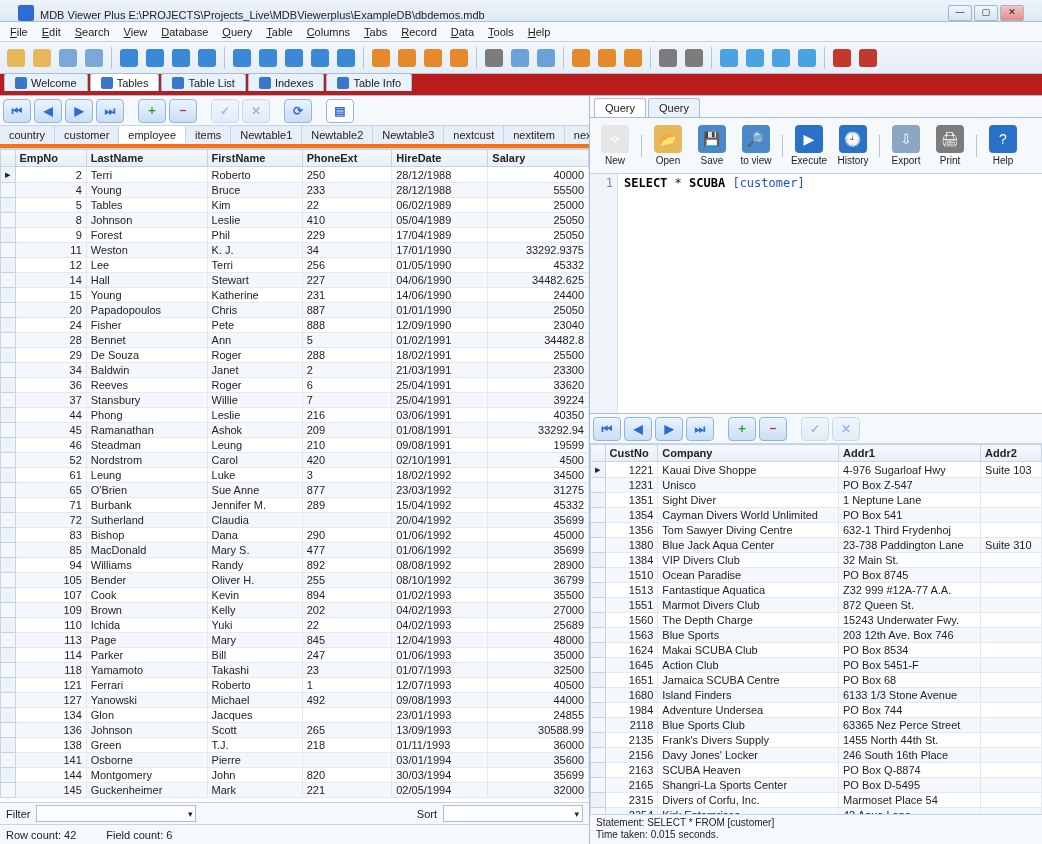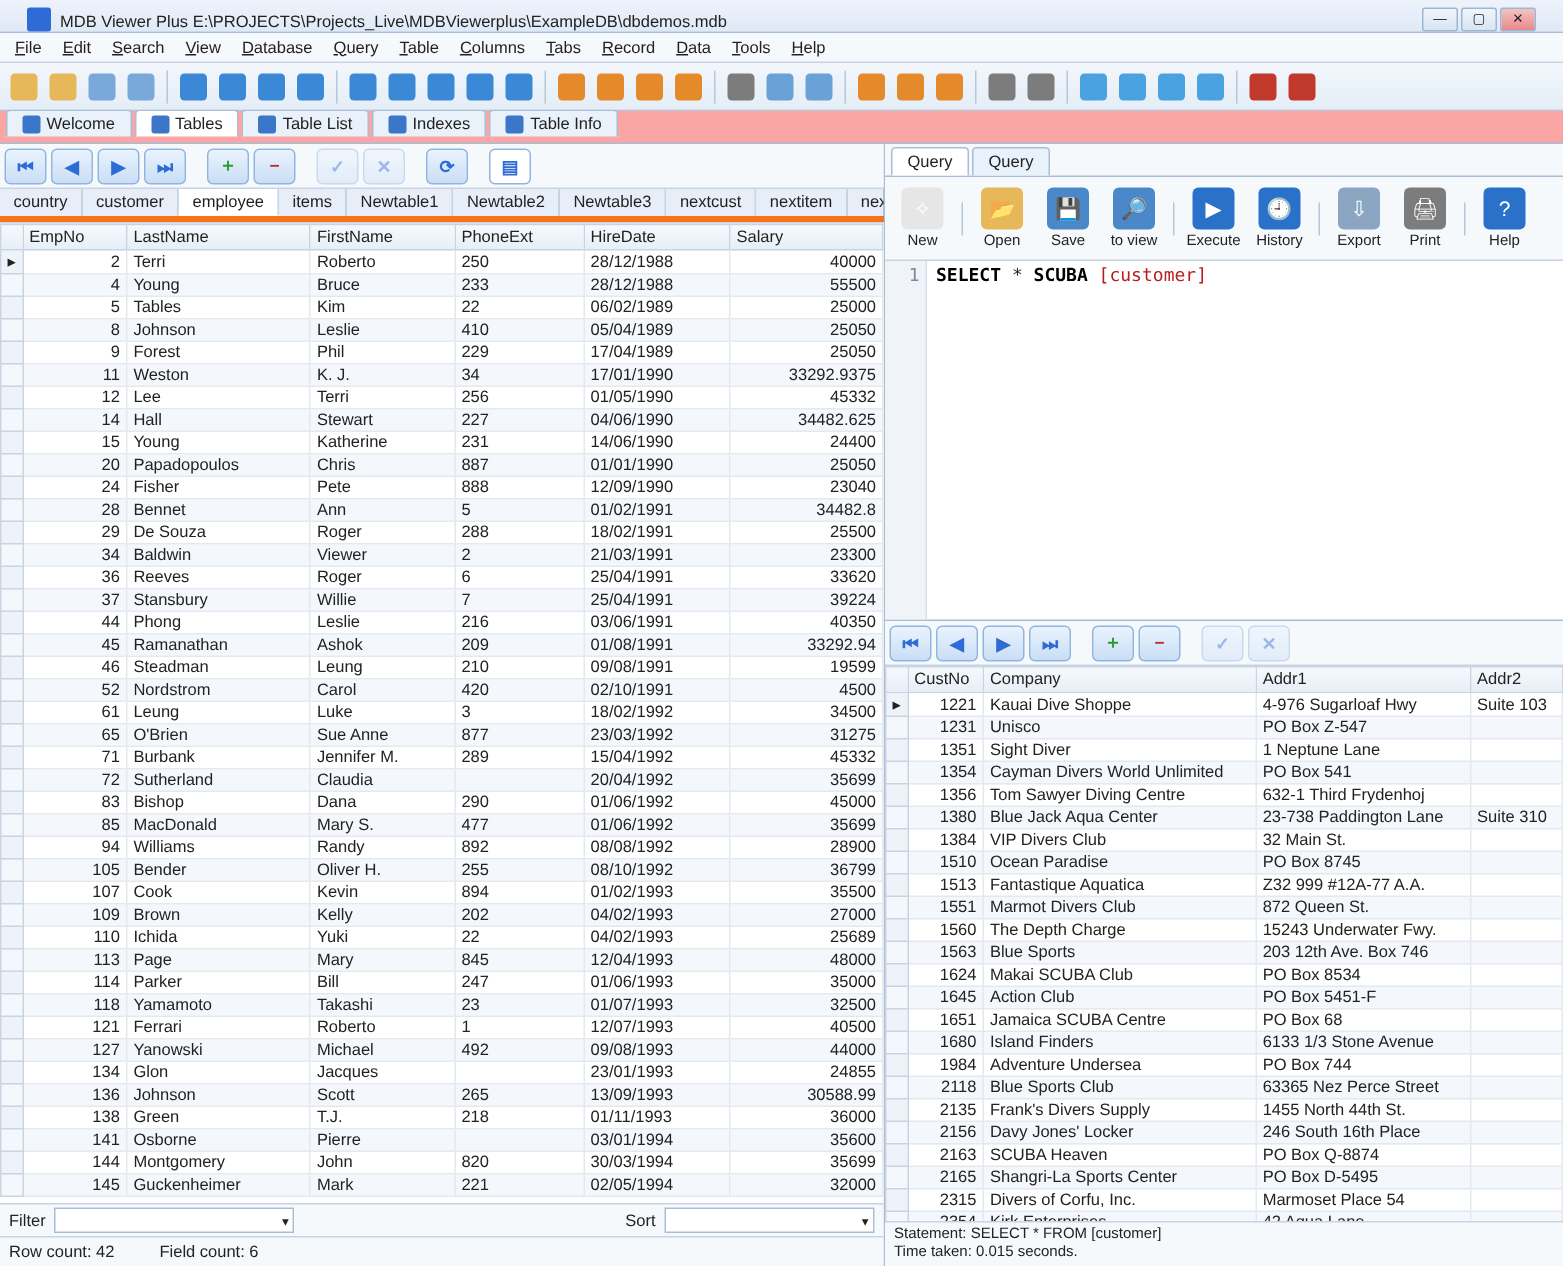--- a/index.html
+++ b/index.html
@@ -8,63 +8,63 @@
 .titlebar .appicon{width:16px;height:16px;background:#2f6bd6;border-radius:2px;margin-right:6px;flex:none}
 .titlebar .title{flex:1;white-space:nowrap}
 .winbtns{display:flex;gap:2px}
 .winbtns div{width:24px;height:16px;background:linear-gradient(#f0f5fb,#d9e5f2);border:1px solid #9db7d3;border-radius:2px;text-align:center;line-height:13px;font-size:9px}
 .menubar{height:20px;display:flex;align-items:center;gap:2px;padding:0 4px;border-bottom:1px solid #c7d4e3;background:#f6f9fc}
 .menubar span{padding:1px 6px;cursor:default}
 .menubar span u{text-decoration:underline}
 .toolbar{height:32px;background:linear-gradient(#f3f7fc,#e4edf7);border-bottom:1px solid #b6c7da;display:flex;align-items:center;padding:2px 4px;gap:2px;overflow:hidden}
 .tbtn{width:24px;height:24px;border:1px solid transparent;border-radius:3px;display:flex;align-items:center;justify-content:center;cursor:default}
 .sep{width:1px;height:22px;background:#b6c7da;margin:0 3px}
-.tabstrip{height:22px;border-bottom:1px solid #a9bed6;display:flex;align-items:flex-end;padding:4px 4px;background:#fca5a5}
+.tabstrip{height:22px;border-bottom:1px solid #a9bed6;display:flex;align-items:flex-end;padding:4px 4px;background:#b91c1c}
 .tabstrip .tab{padding:3px 10px 2px;border:1px solid #a9bed6;border-bottom:none;margin-right:2px;border-radius:3px 3px 0 0;background:#e9f1fa;display:flex;align-items:center;gap:4px;cursor:default;font-size:11px}
 .tabstrip .tab.active{background:#fff}
 .tabstrip .tab .ticon{width:12px;height:12px;background:#3a77c9;border-radius:2px}
 .content{display:flex;height:calc(100% - 96px)}
 .leftpane{flex:0 0 590px;border-right:1px solid #a9bed6;display:flex;flex-direction:column;min-width:0}
 .rightpane{flex:1;display:flex;flex-direction:column;min-width:0}
 
 .navbar{height:30px;display:flex;align-items:center;gap:3px;padding:3px;border-bottom:1px solid #c7d4e3;background:#f6f9fc}
 .nbtn{width:28px;height:24px;border:1px solid #8fb5e0;border-radius:4px;background:linear-gradient(#eaf3fe,#c9def5);display:flex;align-items:center;justify-content:center;cursor:default;color:#2f6bd6;font-weight:bold;font-size:12px}
 .nbtn.dim{opacity:.45}
 .nbtn.plus{color:#2a9c2a}
 .nbtn.minus{color:#c02b2b}
 .nbtn.plain{background:#fff}
 
 .tabletabs{height:22px;border-bottom:4px solid #f97316;display:flex;background:#14532d;overflow:hidden}
 .tabletabs .ttab{padding:3px 9px;border-right:1px solid #c7d4e3;font-size:11px;cursor:default;background:#e7eef7}
 .tabletabs .ttab.active{background:#fff;border-bottom:1px solid #fff}
 
 .gridwrap{flex:1;overflow:auto;border-top:1px solid #c7d4e3;min-height:0;position:relative;background:#fff}
 table.grid{border-collapse:collapse;width:100%;font-size:11px}
-table.grid th{background:linear-gradient(#f6f9fc,#e7eef7);border:1px solid #c7d4e3;padding:2px 4px;text-align:left;font-weight:normal;position:sticky;top:0}
+table.grid th{background:linear-gradient(#f6f9fc,#e7eef7);border:1px solid #c7d4e3;padding:2px 4px;text-align:left;font-weight:bold;position:sticky;top:0}
 table.grid td{border:1px solid #e4e9ef;padding:1px 4px;white-space:nowrap}
 table.grid td.rowhdr{width:14px;background:#eef3fa;border:1px solid #c7d4e3}
 table.grid tr.alt td{background:#f4f8fd}
 table.grid td.num{text-align:right}
 
 .filterbar{height:22px;border-top:1px solid #c7d4e3;display:flex;align-items:center;padding:0 6px;gap:6px;background:#f6f9fc;font-size:11px}
 .filterbar .combo{border:1px solid #a9bed6;background:#fff;height:17px;width:160px;display:flex;align-items:center;padding:0 3px;position:relative}
 .filterbar .combo:after{content:"▾";position:absolute;right:3px;font-size:9px}
 .statusbar{height:20px;border-top:1px solid #c7d4e3;display:flex;align-items:center;gap:30px;padding:0 6px;background:#f6f9fc;font-size:11px}
 
 .qtabs{height:22px;display:flex;align-items:flex-end;padding:0 4px;border-bottom:1px solid #a9bed6;background:#f6f9fc}
 .qtabs .tab{padding:3px 10px;border:1px solid #a9bed6;border-bottom:none;border-radius:3px 3px 0 0;margin-right:2px;background:#e9f1fa}
 .qtabs .tab.active{background:#fff}
 .qbar{height:56px;border-bottom:1px solid #c7d4e3;background:#f6f9fc;display:flex;align-items:center;gap:2px;padding:2px 4px;overflow:hidden}
 .qbtn{width:42px;height:50px;display:flex;flex-direction:column;align-items:center;justify-content:center;border:1px solid transparent;border-radius:3px;font-size:10px;cursor:default}
 .qbtn .ic{width:28px;height:28px;border-radius:4px;margin-bottom:2px;display:flex;align-items:center;justify-content:center;font-size:14px;color:#fff}
 .sqlarea{flex:0 0 240px;border-bottom:1px solid #a9bed6;display:flex;overflow:auto;background:#fff;font-family:Consolas,monospace;font-size:12px}
 .sqlarea .gutter{width:28px;background:#f0f4f9;border-right:1px solid #d7e1ec;text-align:right;padding:2px 4px;color:#7a8b9e}
 .sqlarea .code{padding:2px 6px}
 .sqlarea .kw{font-weight:bold;color:#000}
-.sqlarea .br{color:#b91c1c}
+.sqlarea .br{color:#1d4ed8}
 .rnav{height:30px;border-bottom:1px solid #c7d4e3;background:#f6f9fc;display:flex;align-items:center;gap:3px;padding:3px}
 .rgrid{flex:1;overflow:auto;background:#fff;min-height:0}
 .rstatus{height:30px;border-top:1px solid #c7d4e3;background:#f6f9fc;font-size:10px;padding:2px 6px;line-height:12px}
 
 .isq{width:18px;height:18px;border-radius:3px}
 </style>
 </head>
 <body>
 
 <div class="titlebar">
@@ -378,21 +378,21 @@
               <td>De Souza</td>
               <td>Roger</td>
               <td>288</td>
               <td>18/02/1991</td>
               <td class="num">25500</td>
             </tr>
             <tr class="alt">
               <td class="rowhdr"></td>
               <td class="num">34</td>
               <td>Baldwin</td>
-              <td>Viewer</td>
+              <td>Janet</td>
               <td>2</td>
               <td>21/03/1991</td>
               <td class="num">23300</td>
             </tr>
             <tr>
               <td class="rowhdr"></td>
               <td class="num">36</td>
               <td>Reeves</td>
               <td>Roger</td>
               <td>6</td>

